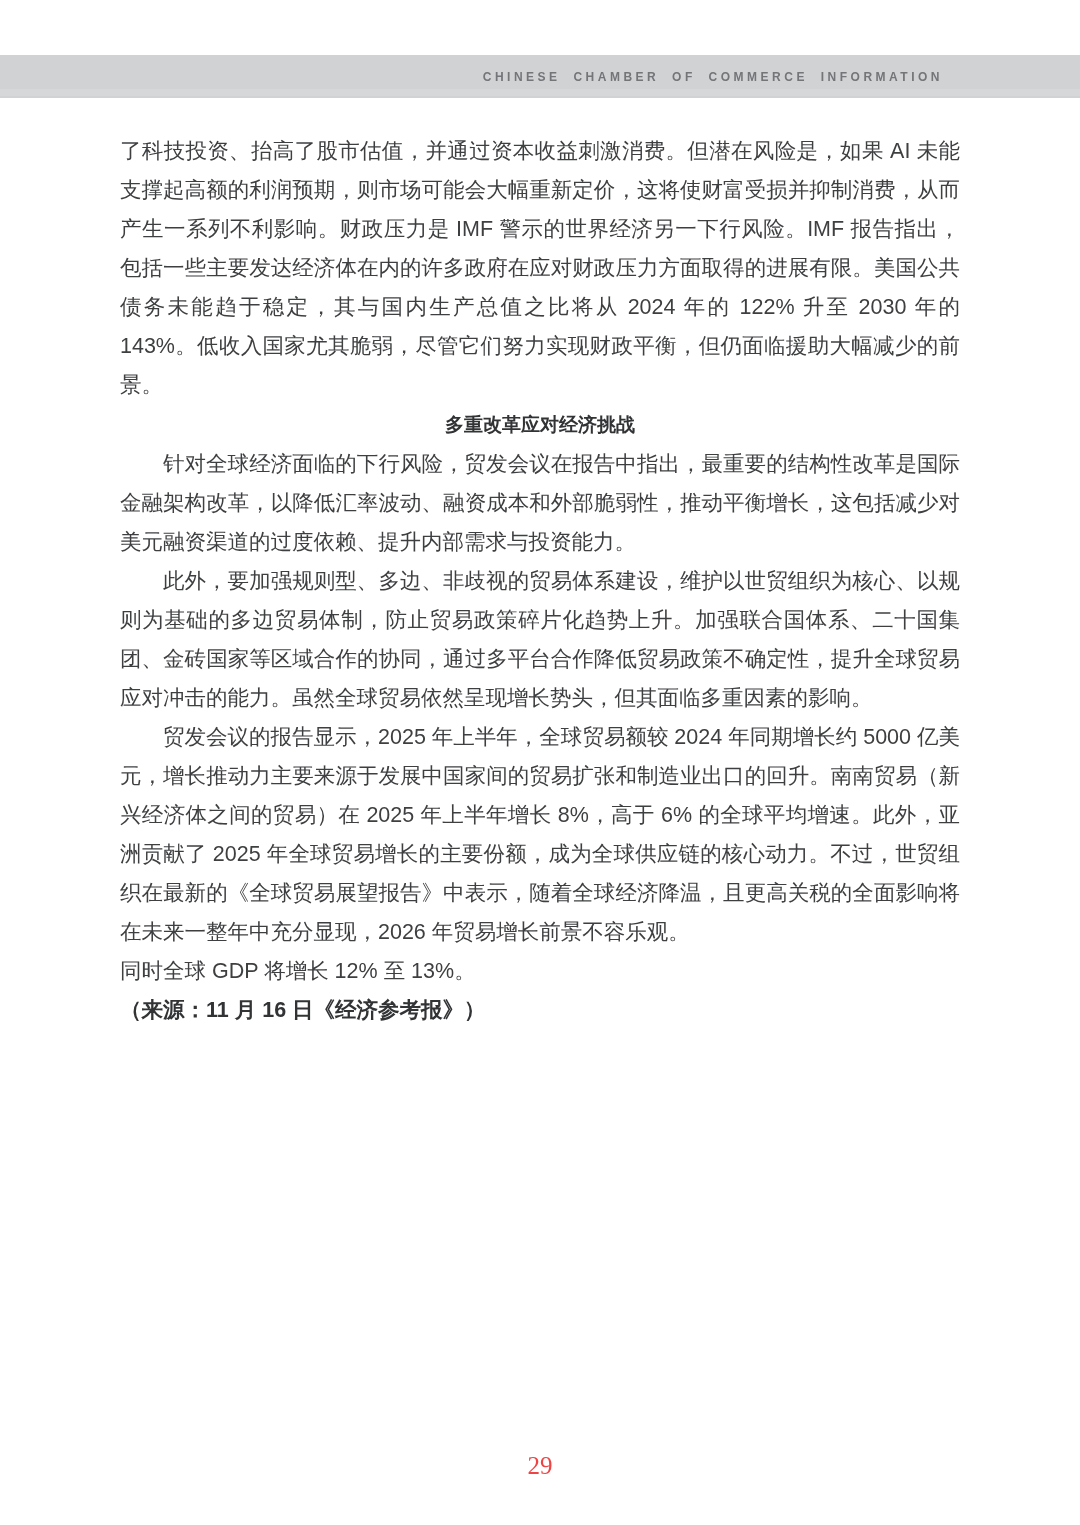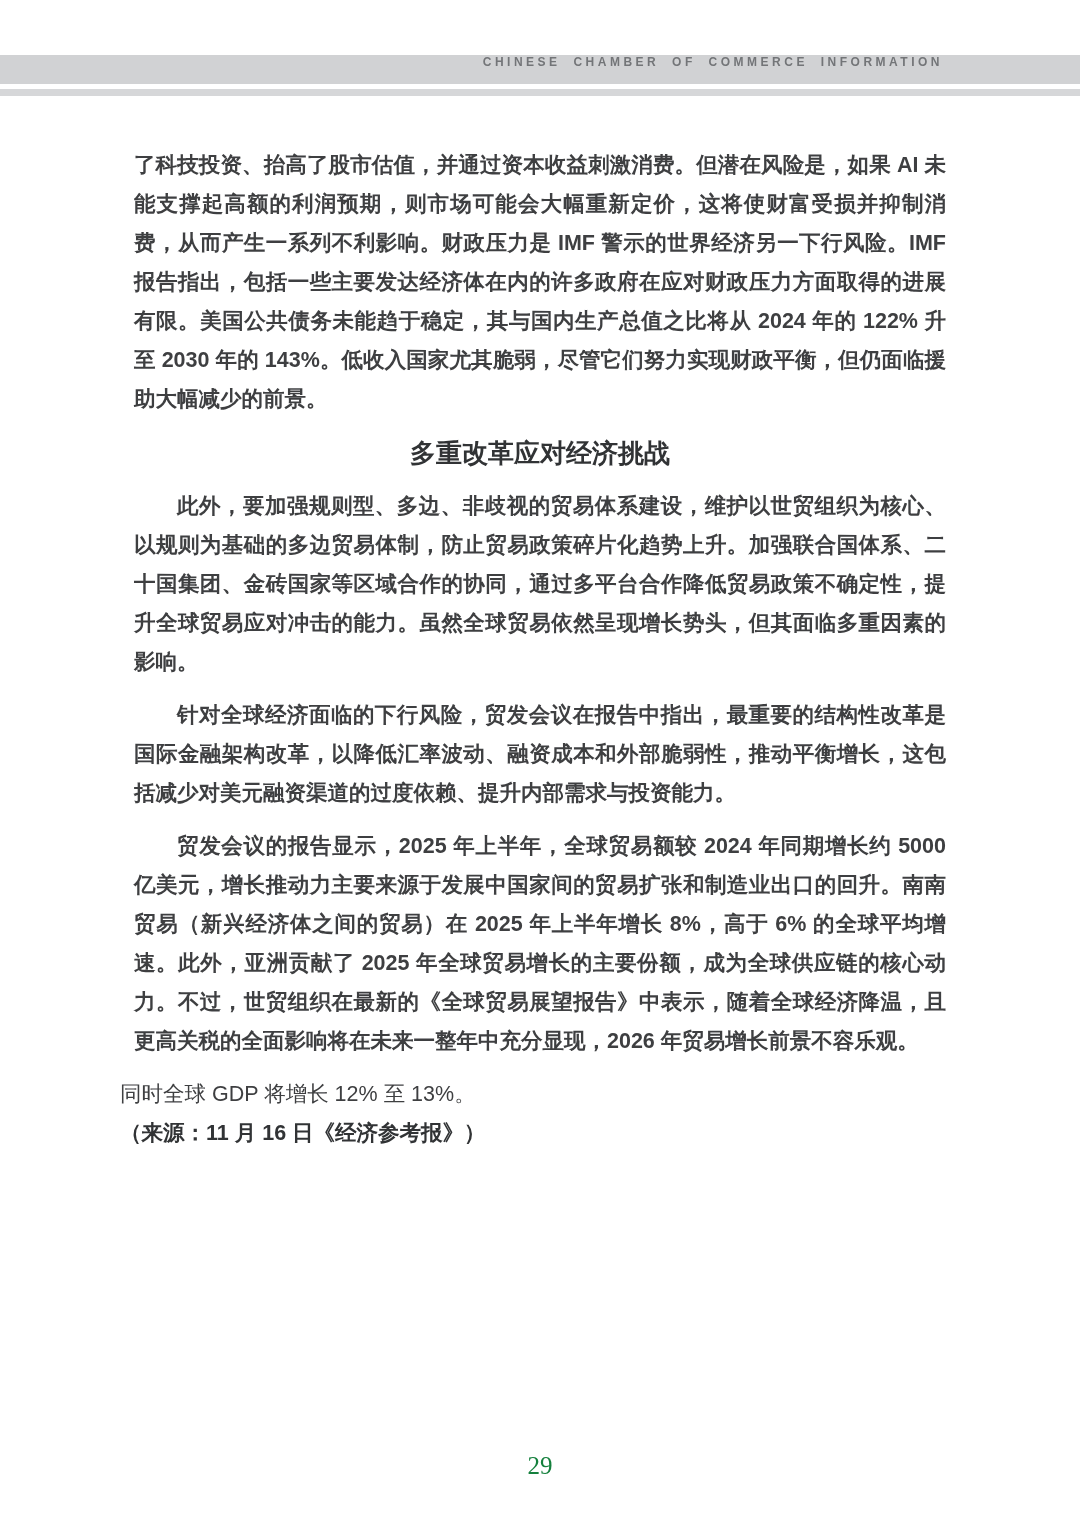--- a/index.html
+++ b/index.html
@@ -15,24 +15,24 @@
     overflow: hidden;
     font-family: "Liberation Sans", sans-serif;
   }
 
   
   .header-band {
     position: absolute;
     top: 55px;
     left: 0;
     right: 0;
-    height: 29px;
+    height: 43px;
     background: var(--header-band, #d1d2d4);
     display: flex;
-    align-items: flex-start;
+    align-items: center;
     justify-content: flex-end;
     padding-right: 137px;
     box-sizing: border-box;
   }
   .header-band-text {
     font-size: 12px;
     font-weight: bold;
     letter-spacing: 3.5px;
     word-spacing: 6px;
     color: var(--band-text, #737578);
@@ -52,30 +52,29 @@
     position: absolute;
     left: 120px;
     top: 132px;
     width: 840px;
     color: var(--body-text, #3e3f41);
     font-size: 21.5px;
     line-height: 39px;
     text-align: justify;
   }
   .para {
-    margin: 14px;
+    margin: 0;
     text-indent: 2em;
-    font-weight: bold;
   }
   .para.no-indent {
     text-indent: 0;
   }
   .section-heading {
     margin: 0;
-    font-size: 26px;
+    font-size: 19px;
     line-height: 40px;
     font-weight: bold;
     text-align: center;
     color: var(--heading-text, #313335);
   }
   .closing-row {
     display: flex;
     justify-content: space-between;
     align-items: baseline;
     line-height: 39px;
@@ -93,43 +92,43 @@
   
   .page-number {
     position: absolute;
     top: 1448px;
     left: 0;
     right: 0;
     text-align: center;
     font-family: "Liberation Serif", "DejaVu Serif", serif;
     font-size: 25px;
     line-height: 36px;
-    color: #15803d;
+    color: #ef4444;
   }
 </style>
 </head>
 <body>
 
 <div class="page">
 
   <header>
     <div class="header-band">
       <span class="header-band-text">CHINESE CHAMBER OF COMMERCE INFORMATION</span>
     </div>
     <div class="header-rule"></div>
   </header>
 
   <main class="content">
     <p class="para no-indent">了科技投资、抬高了股市估值，并通过资本收益刺激消费。但潜在风险是，如果 AI 未能支撑起高额的利润预期，则市场可能会大幅重新定价，这将使财富受损并抑制消费，从而产生一系列不利影响。财政压力是 IMF 警示的世界经济另一下行风险。IMF 报告指出，包括一些主要发达经济体在内的许多政府在应对财政压力方面取得的进展有限。美国公共债务未能趋于稳定，其与国内生产总值之比将从 2024 年的 122% 升至 2030 年的 143%。低收入国家尤其脆弱，尽管它们努力实现财政平衡，但仍面临援助大幅减少的前景。</p>
 
     <h2 class="section-heading">多重改革应对经济挑战</h2>
 
+    <p class="para">针对全球经济面临的下行风险，贸发会议在报告中指出，最重要的结构性改革是国际金融架构改革，以降低汇率波动、融资成本和外部脆弱性，推动平衡增长，这包括减少对美元融资渠道的过度依赖、提升内部需求与投资能力。</p>
+
     <p class="para">此外，要加强规则型、多边、非歧视的贸易体系建设，维护以世贸组织为核心、以规则为基础的多边贸易体制，防止贸易政策碎片化趋势上升。加强联合国体系、二十国集团、金砖国家等区域合作的协同，通过多平台合作降低贸易政策不确定性，提升全球贸易应对冲击的能力。虽然全球贸易依然呈现增长势头，但其面临多重因素的影响。</p>
-
-    <p class="para">针对全球经济面临的下行风险，贸发会议在报告中指出，最重要的结构性改革是国际金融架构改革，以降低汇率波动、融资成本和外部脆弱性，推动平衡增长，这包括减少对美元融资渠道的过度依赖、提升内部需求与投资能力。</p>
 
 
     <p class="para">贸发会议的报告显示，2025 年上半年，全球贸易额较 2024 年同期增长约 5000 亿美元，增长推动力主要来源于发展中国家间的贸易扩张和制造业出口的回升。南南贸易（新兴经济体之间的贸易）在 2025 年上半年增长 8%，高于 6% 的全球平均增速。此外，亚洲贡献了 2025 年全球贸易增长的主要份额，成为全球供应链的核心动力。不过，世贸组织在最新的《全球贸易展望报告》中表示，随着全球经济降温，且更高关税的全面影响将在未来一整年中充分显现，2026 年贸易增长前景不容乐观。</p>
 
 
     <div class="closing-row">
       <span class="closing-left">同时全球 GDP 将增长 12% 至 13%。</span>
       <span class="source">（来源：11 月 16 日《经济参考报》）</span>
     </div>
   </main>

